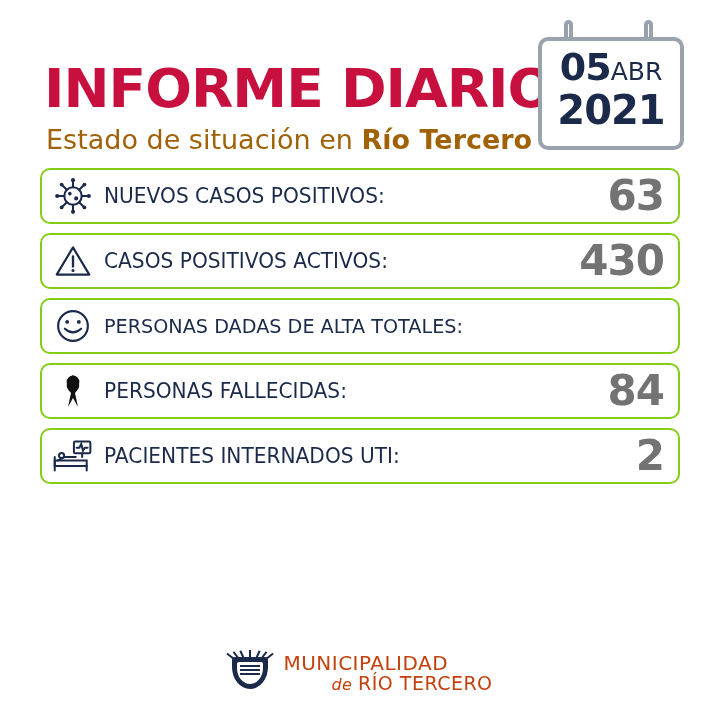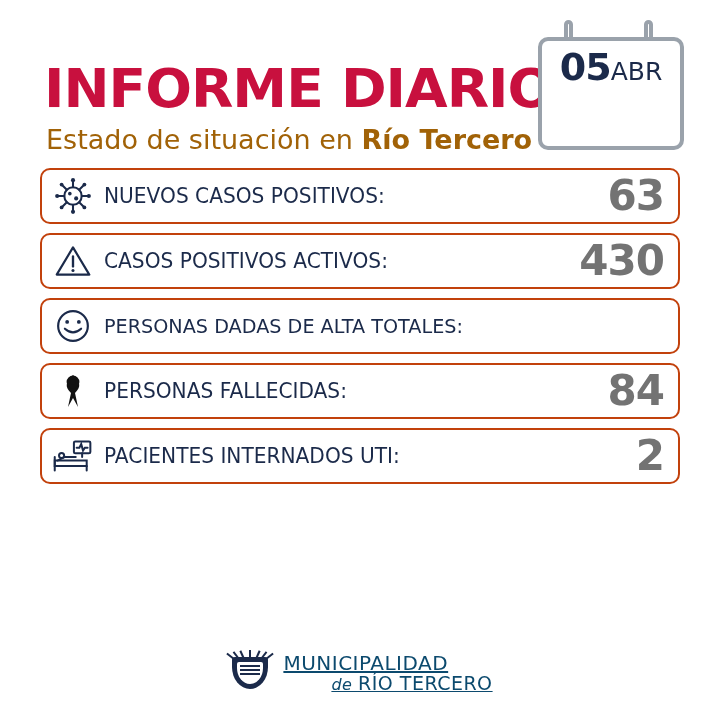--- a/index.html
+++ b/index.html
@@ -122,21 +122,21 @@
   .rows {
     position: absolute;
     left: 40px;
     top: 168px;
     width: 640px;
   }
   .row {
     position: relative;
     height: 56px;
     margin-bottom: 9px;
-    border: 2px solid #c2410c;
+    border: 2px solid #84cc16;
     border-radius: 10px;
     box-sizing: border-box;
     background: #ffffff;
     display: flex;
     align-items: center;
     overflow: visible;
   }
   .row-icon {
     width: 62px;
     min-width: 62px;
@@ -230,23 +230,22 @@
   .shield-rays i {
     position: absolute;
     bottom: 0;
     width: 2px;
     height: 9px;
     background: #1b2a4a;
     transform-origin: bottom center;
   }
   .logo-text {
     font-family: "DejaVu Sans", sans-serif;
-    color: #0c4a6e;
+    color: #c2410c;
     line-height: 1.05;
-    text-decoration: underline;
   }
   .logo-line1 {
     font-size: 20px;
     letter-spacing: 0.5px;
   }
   .logo-line2 {
     font-size: 19px;
     letter-spacing: 0.5px;
   }
   .logo-line2 .lt {
@@ -268,20 +267,21 @@
     </div>
   </div>
 
   <div class="calendar">
     <div class="cal-ring r1"></div>
     <div class="cal-ring r2"></div>
     <div class="cal-body"></div>
     <div class="cal-date">
       <span class="cal-day">05</span><span class="cal-month">ABR</span>
     </div>
+    <div class="cal-year">2021</div>
   </div>
 
   <div class="rows">
 
     <div class="row">
       <div class="row-icon">
         <svg width="38" height="38" viewBox="0 0 48 48">
           <g stroke="#1b2a4a" stroke-width="2.6" fill="none" stroke-linecap="round">
             <circle cx="24" cy="24" r="11"></circle>
             <line x1="24" y1="13" x2="24" y2="5"></line>

